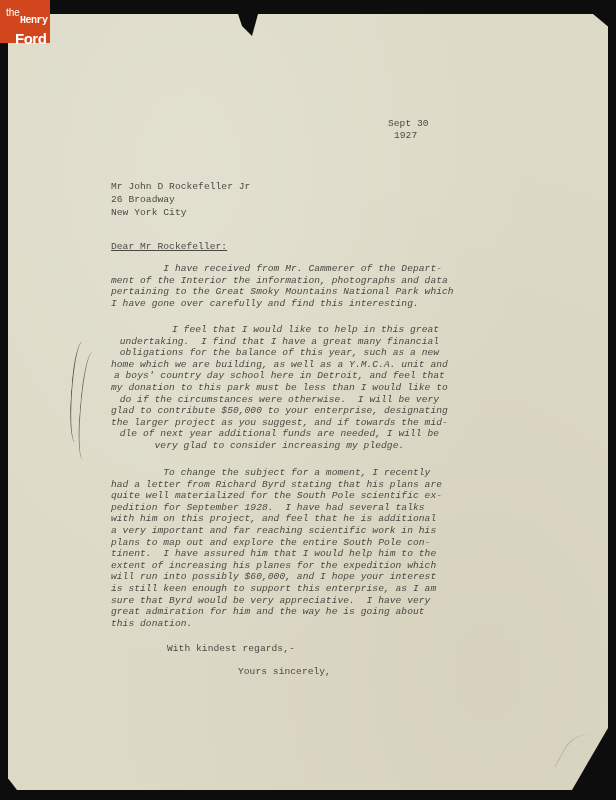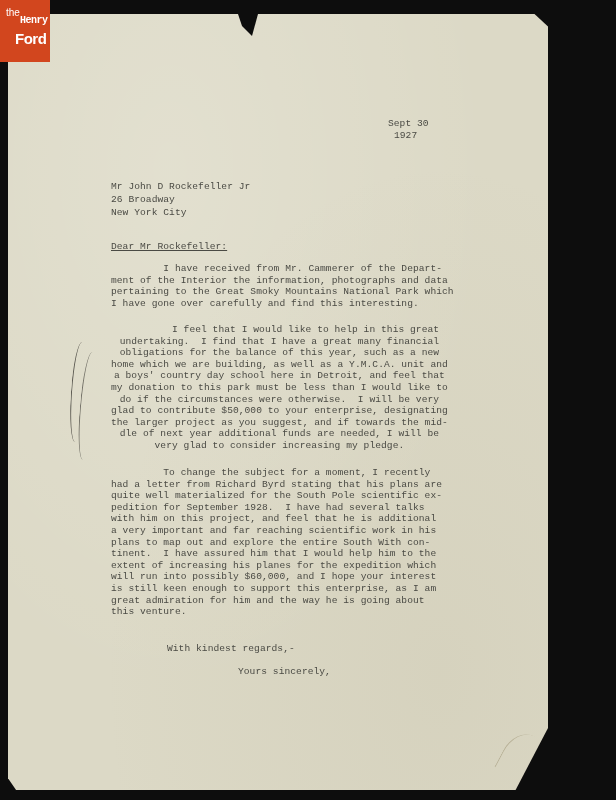--- a/index.html
+++ b/index.html
@@ -13,21 +13,21 @@
     .stage {
       position: relative;
       width: 616px;
       height: 800px;
       background: #0d0d0d;
     }
     .paper {
       position: absolute;
       left: 8px;
       top: 14px;
-      width: 540px;
+      width: 600px;
       height: 776px;
       background: #dcd9c6;
       background-image:
         radial-gradient(ellipse at 30% 20%, rgba(255,255,250,0.18), rgba(0,0,0,0) 60%),
         radial-gradient(ellipse at 80% 85%, rgba(160,150,120,0.10), rgba(0,0,0,0) 55%);
       border-top-right-radius: 8px;
       clip-path: polygon(0 0, 97.5% 0, 100% 1.6%, 100% 92%, 94% 100%, 1.5% 100%, 0 98.5%);
     }
     .corner-fold {
       position: absolute;
@@ -47,21 +47,21 @@
       width: 20px;
       height: 22px;
       background: #0d0d0d;
       clip-path: polygon(0 0, 100% 0, 70% 100%, 20% 55%);
     }
     .logo {
       position: absolute;
       left: 0;
       top: 0;
       width: 50px;
-      height: 62px;
+      height: 43px;
       background: #d2461e;
       color: #ffffff;
       font-family: "Liberation Sans", sans-serif;
       line-height: 1;
       z-index: 5;
     }
     .logo .the {
       position: absolute;
       left: 6px;
       top: 8px;
@@ -115,21 +115,21 @@
       left: 103px;
       top: 227px;
       white-space: pre;
       text-decoration: underline;
     }
     .para {
       position: absolute;
       left: 103px;
       line-height: 11.6px;
     }
-    .para div { white-space: pre; }
+    .para div { white-space: pre; font-style: italic; }
     .p1 { top: 249px; }
     .p2 { top: 310px; text-align: center; }
     .p3 { top: 453px; }
     .closing {
       position: absolute;
       left: 159px;
       top: 629px;
       white-space: pre;
     }
     .signoff {
@@ -207,27 +207,28 @@
         <div>very glad to consider increasing my pledge.</div>
       </div>
 
       <div class="para p3">
         <div>         To change the subject for a moment, I recently</div>
         <div>had a letter from Richard Byrd stating that his plans are</div>
         <div>quite well materialized for the South Pole scientific ex-</div>
         <div>pedition for September 1928.  I have had several talks</div>
         <div>with him on this project, and feel that he is additional</div>
         <div>a very important and far reaching scientific work in his</div>
-        <div>plans to map out and explore the entire South With con-</div>
+        <div>plans to map out and explore the entire South Pole con-</div>
         <div>tinent.  I have assured him that I would help him to the</div>
         <div>extent of increasing his planes for the expedition which</div>
         <div>will run into possibly $60,000, and I hope your interest</div>
         <div>is still keen enough to support this enterprise, as I am</div>
+        <div>sure that Byrd would be very appreciative.  I have very</div>
         <div>great admiration for him and the way he is going about</div>
-        <div>this venture.</div>
+        <div>this donation.</div>
       </div>
 
       <div class="closing">With kindest regards,-</div>
       <div class="signoff">Yours sincerely,</div>
 
       <div class="margin-mark mark-1"></div>
       <div class="margin-mark mark-2"></div>
     </div>
     <div class="corner-fold"></div>
   </div>

